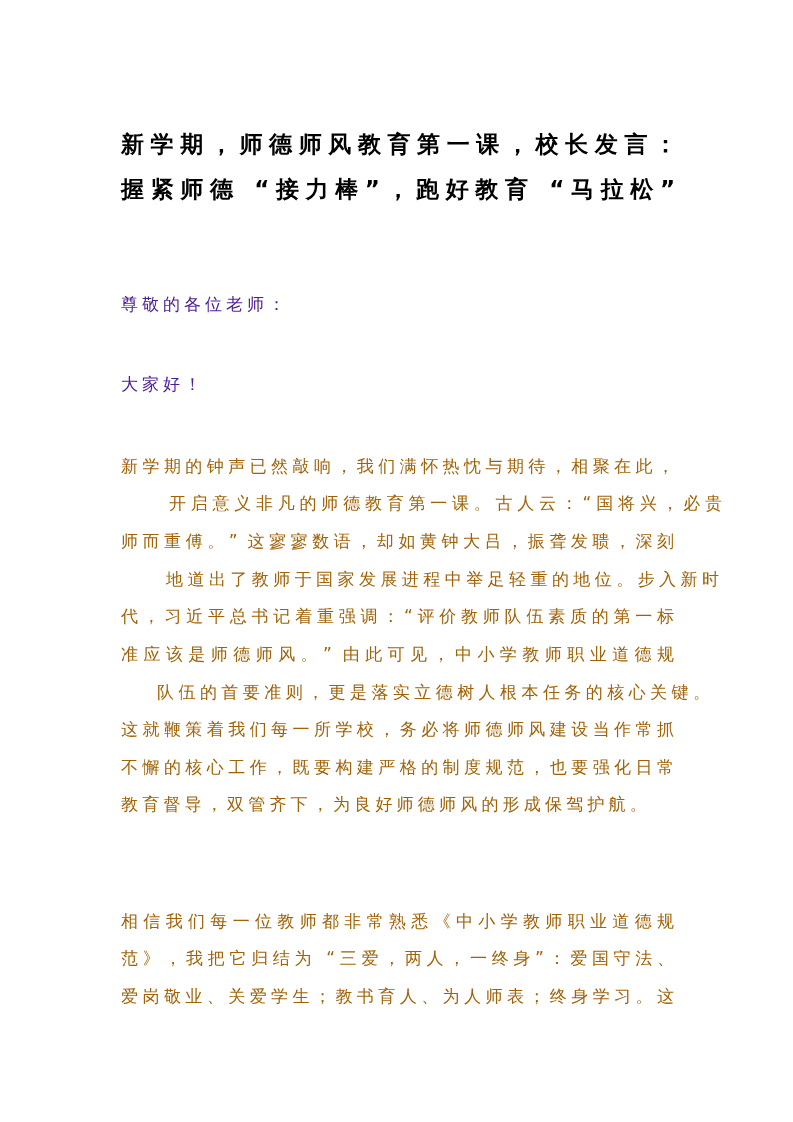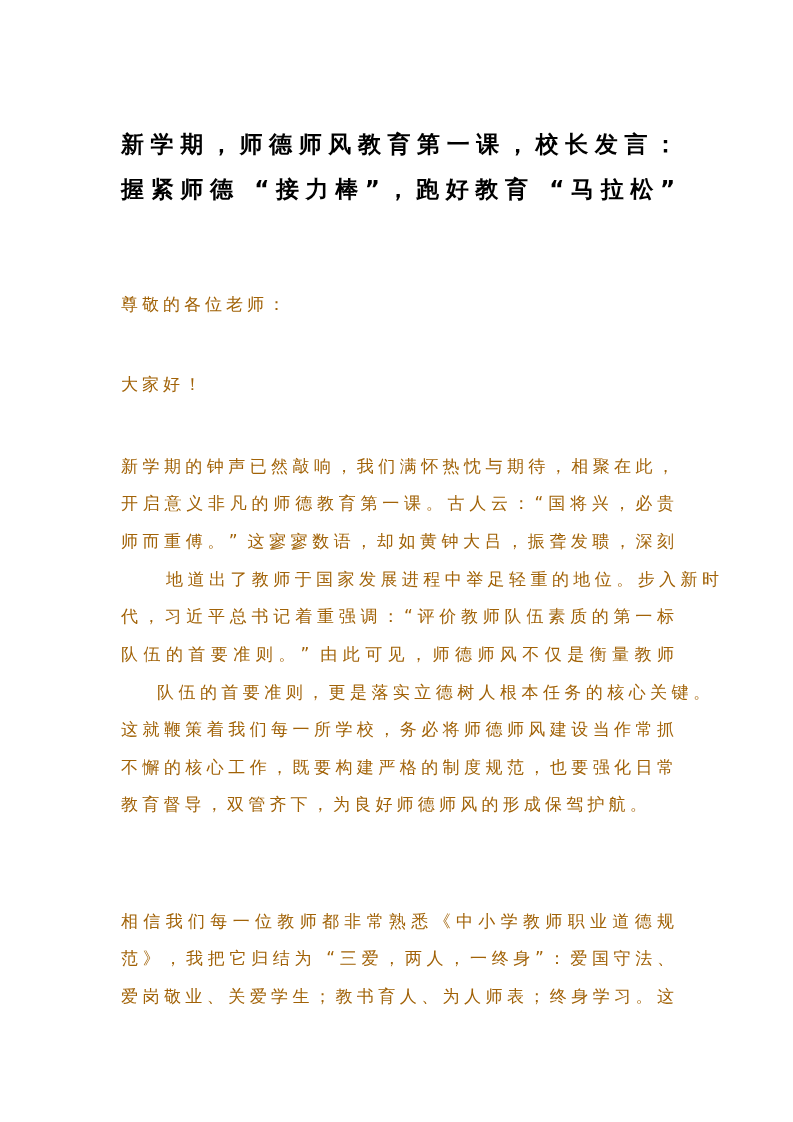--- a/index.html
+++ b/index.html
@@ -6,40 +6,40 @@
   body { width: 793px; height: 1122px; position: relative; overflow: hidden;
          font-family: "DejaVu Sans", "Liberation Sans", sans-serif; color: #111; }
   .page { position: absolute; left: 0; top: 0; width: 793px; height: 1122px; background: #fff; }
   .title-line { position: absolute; left: 121px; width: 556px; font-size: 23px; font-weight: bold;
                 line-height: 30px; white-space: nowrap; text-align: justify; text-align-last: justify; color: #000; }
   .title-line.l2 { width: 554px; }
   .line { position: absolute; left: 121px; width: 553px; font-size: 17px; line-height: 24px;
           white-space: nowrap; text-align: justify; text-align-last: justify; color: #a16207; }
   .line.last { text-align-last: left; letter-spacing: 4.2px; }
   .short { position: absolute; left: 121px; font-size: 17px; line-height: 24px; letter-spacing: 4px;
-           white-space: nowrap; color: #a16207; }
+           white-space: nowrap; color: #4c1d95; }
 </style>
 </head>
 <body>
 
 <div class="page">
 
   <div class="title-line" style="top:129px;">新学期，师德师风教育第一课，校长发言：</div>
   <div class="title-line l2" style="top:174px;">握紧师德 “接力棒”，跑好教育 “马拉松”</div>
 
   <div class="short" style="top:292px;">尊敬的各位老师：</div>
   <div class="short" style="top:372px;">大家好！</div>
 
   <div>
     <div class="line" style="top:454px;">新学期的钟声已然敲响，我们满怀热忱与期待，相聚在此，</div>
-    <div class="line" style="top:491px;">开启意义非凡的师德教育第一课。古人云：“国将兴，必贵</div>
+    <div class="line" style="top:491px;margin-left:48px;">开启意义非凡的师德教育第一课。古人云：“国将兴，必贵</div>
     <div class="line" style="top:529px;">师而重傅。” 这寥寥数语，却如黄钟大吕，振聋发聩，深刻</div>
     <div class="line" style="top:567px;margin-left:45px;">地道出了教师于国家发展进程中举足轻重的地位。步入新时</div>
     <div class="line" style="top:604px;">代，习近平总书记着重强调：“评价教师队伍素质的第一标</div>
-    <div class="line" style="top:642px;">队伍的首要准则。” 由此可见，师德师风不仅是衡量教师</div>
+    <div class="line" style="top:642px;">准应该是师德师风。” 由此可见，中小学教师职业道德规</div>
     <div class="line" style="top:680px;margin-left:36px;">队伍的首要准则，更是落实立德树人根本任务的核心关键。</div>
     <div class="line" style="top:717px;">这就鞭策着我们每一所学校，务必将师德师风建设当作常抓</div>
     <div class="line" style="top:755px;">不懈的核心工作，既要构建严格的制度规范，也要强化日常</div>
     <div class="line last" style="top:792px;">教育督导，双管齐下，为良好师德师风的形成保驾护航。</div>
   </div>
 
   <div>
     <div class="line" style="top:909px;">相信我们每一位教师都非常熟悉《中小学教师职业道德规</div>
     <div class="line" style="top:946px;">范》，我把它归结为 “三爱，两人，一终身”：爱国守法、</div>
     <div class="line" style="top:984px;">爱岗敬业、关爱学生；教书育人、为人师表；终身学习。这</div>

